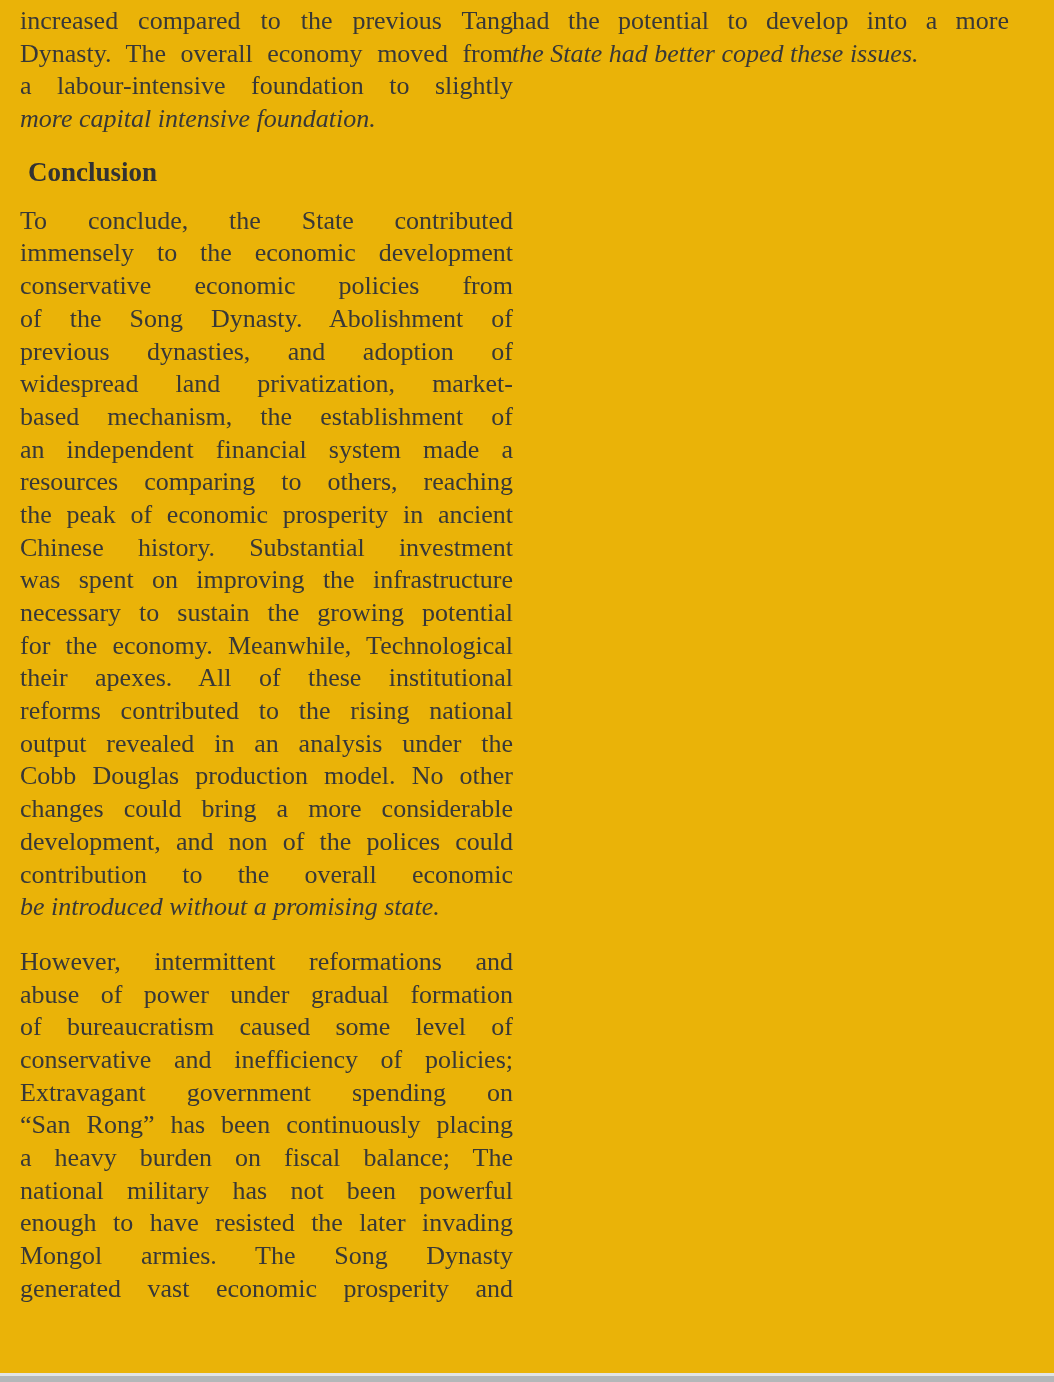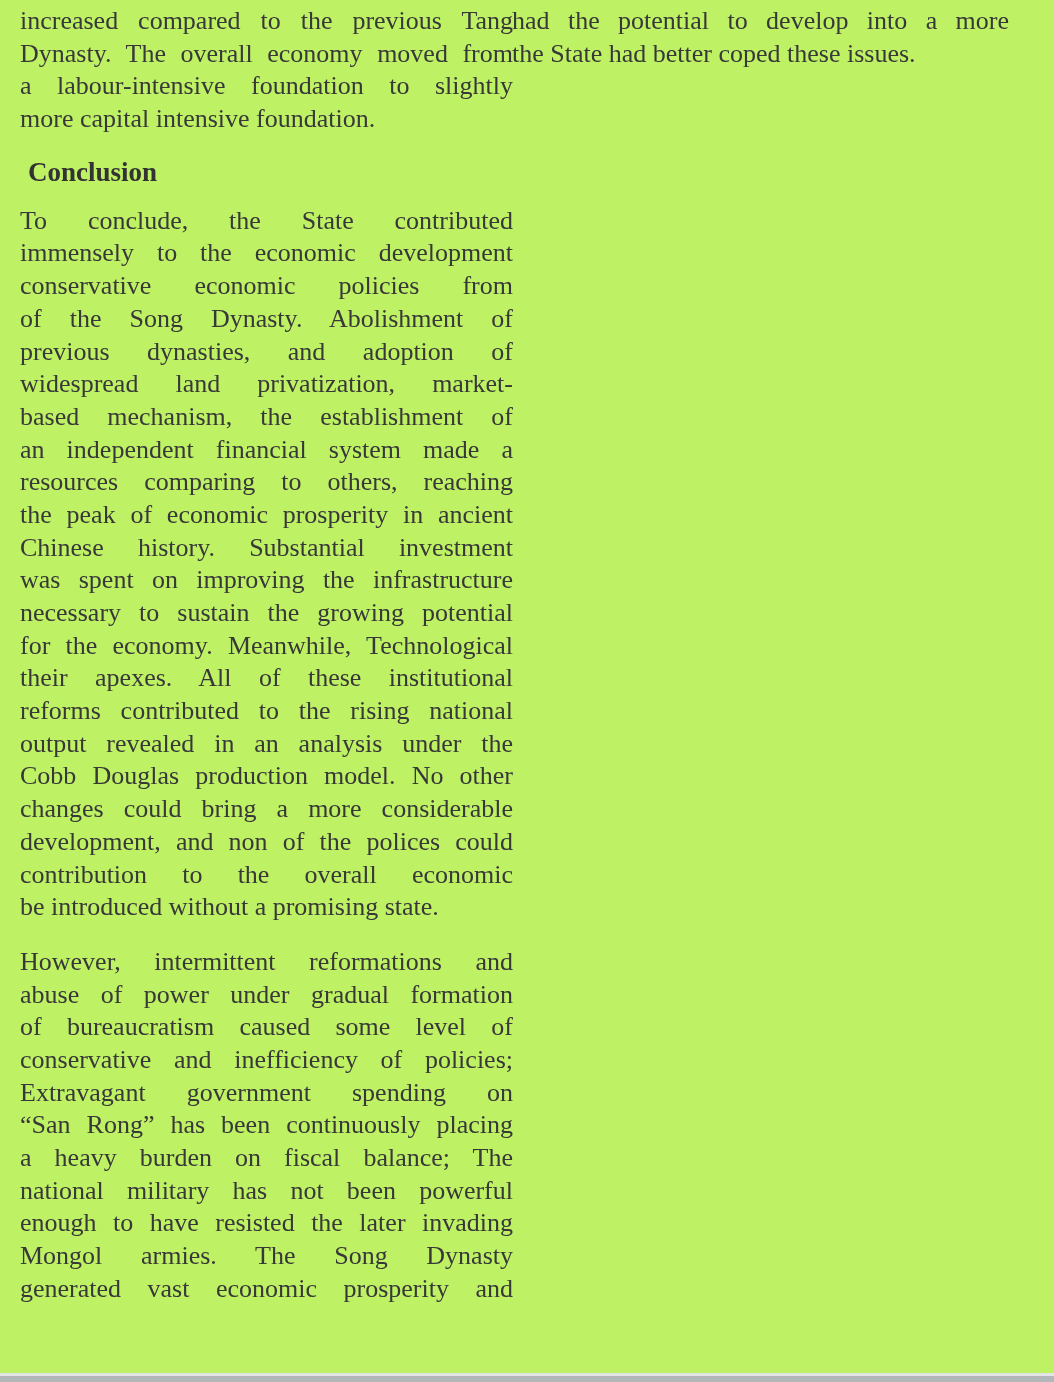--- a/index.html
+++ b/index.html
@@ -4,21 +4,21 @@
 <style>
   html, body {
     margin: 0;
     padding: 0;
     background: #ffffff;
   }
   .page {
     position: relative;
     width: 1054px;
     height: 1382px;
-    background: #bef264;
+    background: #eab308;
     overflow: hidden;
     font-family: "Liberation Serif", "DejaVu Serif", serif;
     color: #383838;
   }
   .column {
     position: absolute;
     top: 5px;
   }
   .column-left {
     left: 20px;
@@ -35,20 +35,21 @@
     font-size: 26px;
     line-height: 32.7px;
     height: 32.7px;
     white-space: nowrap;
     text-align: justify;
     text-align-last: justify;
     overflow: hidden;
   }
   .para .line.last {
     text-align-last: left;
+    font-style: italic;
   }
   .section-heading {
     font-size: 27px;
     font-weight: bold;
     line-height: 33px;
     margin: 20px 0 16px 8px;
     color: #333333;
   }
   .para-gap {
     margin-top: 22px;

